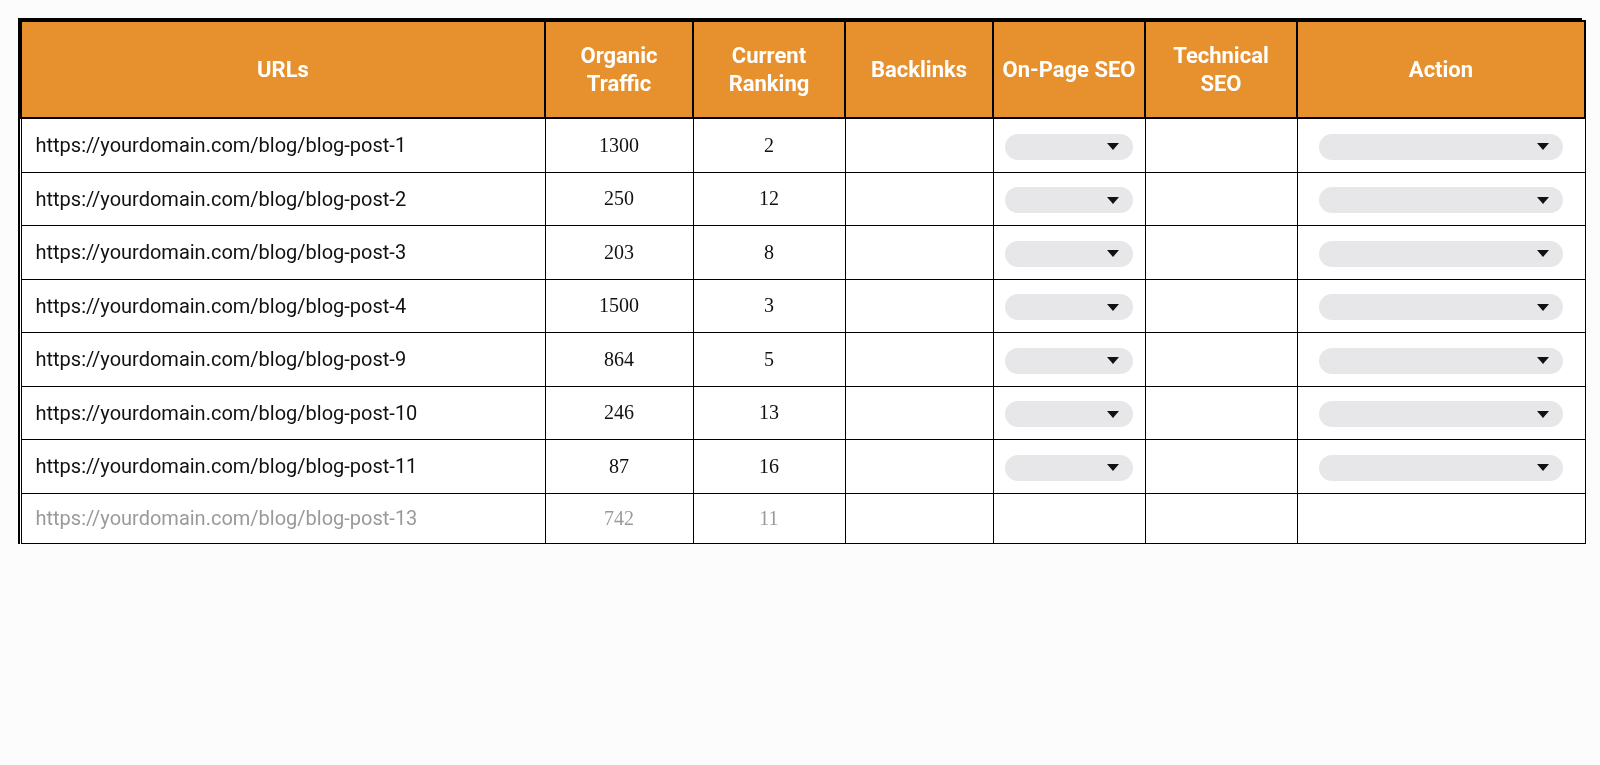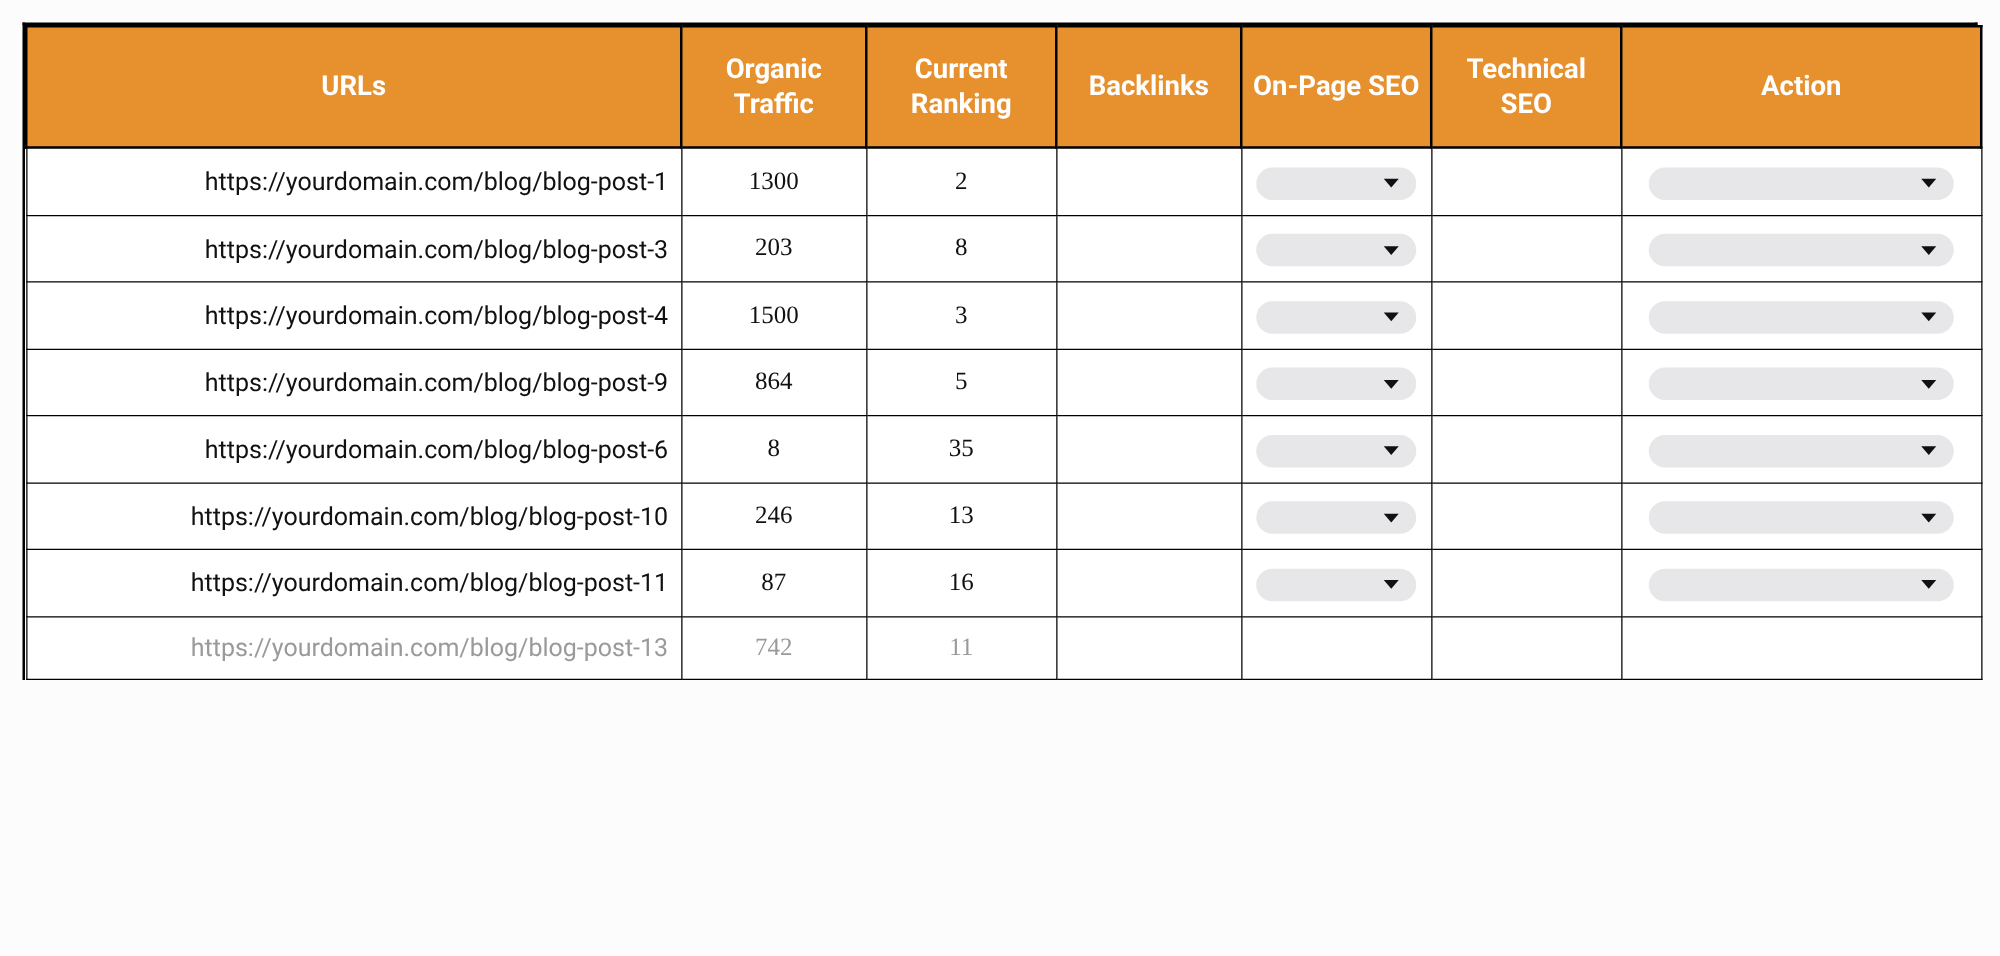--- a/index.html
+++ b/index.html
@@ -33,21 +33,21 @@
   }
   tbody td {
     border: 1px solid #000;
     padding: 12px 10px;
     font-size: 20px;
     color: #111;
     vertical-align: middle;
     height: 50px;
   }
   tbody td.url-cell {
-    text-align: right;
+    text-align: left;
     padding-left: 14px;
   }
   tbody td.num-cell {
     text-align: center;
     font-family: Liberation Serif, serif;
   }
   tbody td.sel-cell {
     text-align: center;
   }
   
@@ -122,20 +122,33 @@
             <td class="num-cell"></td>
             <td class="sel-cell"><div class="pill-select" title="">
                 <span class="caret-down"></span>
               </div></td>
             <td class="num-cell"></td>
             <td class="sel-cell"><div class="pill-select wide" title="">
                 <span class="caret-down"></span>
               </div></td>
           </tr>
           <tr>
+            <td class="url-cell">https://yourdomain.com/blog/blog-post-2</td>
+            <td class="num-cell">250</td>
+            <td class="num-cell">12</td>
+            <td class="num-cell"></td>
+            <td class="sel-cell"><div class="pill-select" title="">
+                <span class="caret-down"></span>
+              </div></td>
+            <td class="num-cell"></td>
+            <td class="sel-cell"><div class="pill-select wide" title="">
+                <span class="caret-down"></span>
+              </div></td>
+          </tr>
+          <tr>
             <td class="url-cell">https://yourdomain.com/blog/blog-post-3</td>
             <td class="num-cell">203</td>
             <td class="num-cell">8</td>
             <td class="num-cell"></td>
             <td class="sel-cell"><div class="pill-select" title="">
                 <span class="caret-down"></span>
               </div></td>
             <td class="num-cell"></td>
             <td class="sel-cell"><div class="pill-select wide" title="">
                 <span class="caret-down"></span>
@@ -151,33 +164,20 @@
               </div></td>
             <td class="num-cell"></td>
             <td class="sel-cell"><div class="pill-select wide" title="">
                 <span class="caret-down"></span>
               </div></td>
           </tr>
           <tr>
             <td class="url-cell">https://yourdomain.com/blog/blog-post-9</td>
             <td class="num-cell">864</td>
             <td class="num-cell">5</td>
-            <td class="num-cell"></td>
-            <td class="sel-cell"><div class="pill-select" title="">
-                <span class="caret-down"></span>
-              </div></td>
-            <td class="num-cell"></td>
-            <td class="sel-cell"><div class="pill-select wide" title="">
-                <span class="caret-down"></span>
-              </div></td>
-          </tr>
-          <tr>
-            <td class="url-cell">https://yourdomain.com/blog/blog-post-6</td>
-            <td class="num-cell">8</td>
-            <td class="num-cell">35</td>
             <td class="num-cell"></td>
             <td class="sel-cell"><div class="pill-select" title="">
                 <span class="caret-down"></span>
               </div></td>
             <td class="num-cell"></td>
             <td class="sel-cell"><div class="pill-select wide" title="">
                 <span class="caret-down"></span>
               </div></td>
           </tr>
           <tr>

